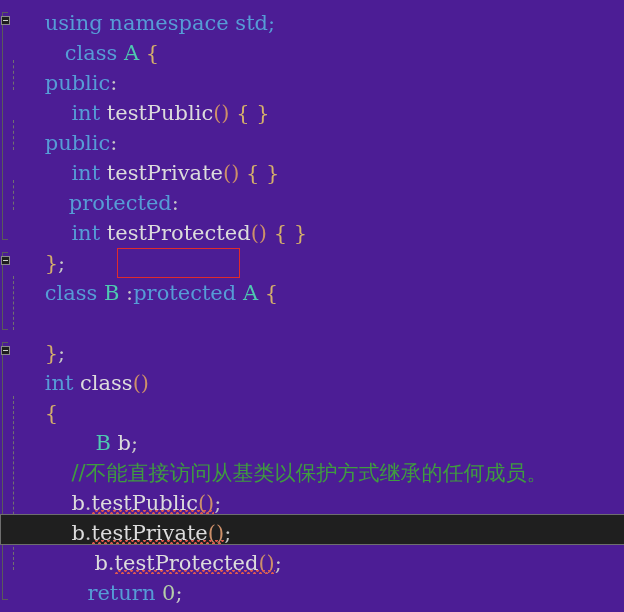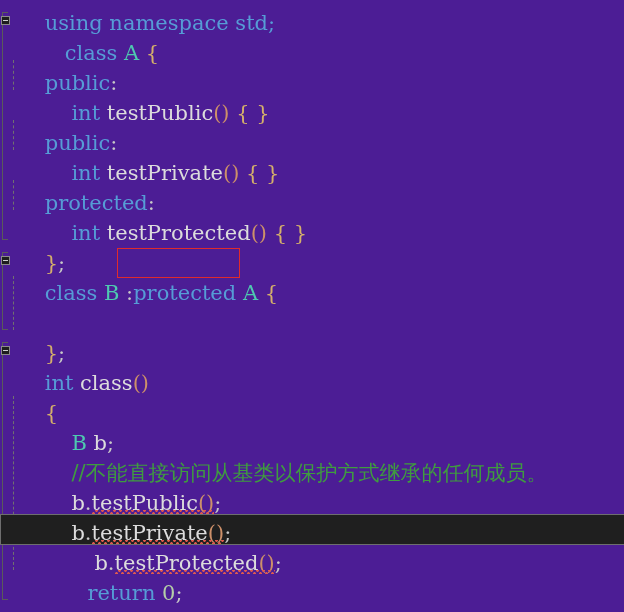--- a/index.html
+++ b/index.html
@@ -187,21 +187,21 @@
   </div>
 
   <div class="line" style="top:98px;">
     <span class="code-text"><span class="kw">public</span><span class="punct">:</span></span>
   </div>
 
   <div class="line" style="top:128px;">
     <span class="code-text">    <span class="kw">int</span> <span class="ident">testPrivate</span><span class="paren">()</span> <span class="brace">{ }</span></span>
   </div>
 
-  <div class="line" style="top:158px;">
+  <div class="line" style="top:158px;padding-left:24px;">
     <span class="code-text"><span class="kw">protected</span><span class="punct">:</span></span>
   </div>
 
   <div class="line" style="top:188px;">
     <span class="code-text">    <span class="kw">int</span> <span class="ident">testProtected</span><span class="paren">()</span> <span class="brace">{ }</span></span>
   </div>
 
   <div class="line" style="top:218px;">
     <span class="code-text"><span class="brace">}</span><span class="punct">;</span></span>
   </div>
@@ -217,21 +217,21 @@
   </div>
 
   <div class="line" style="top:338px;">
     <span class="code-text"><span class="kw">int</span> <span class="ident">class</span><span class="paren">()</span></span>
   </div>
 
   <div class="line" style="top:368px;">
     <span class="code-text"><span class="brace">{</span></span>
   </div>
 
-  <div class="line" style="top:398px;">
+  <div class="line" style="top:398px;padding-left:24px;">
     <span class="code-text">    <span class="type">B</span> <span class="ident">b</span><span class="punct">;</span></span>
   </div>
 
   <div class="line" style="top:428px;">
     <span class="code-text">    <span class="cmt">//不能直接访问从基类以保护方式继承的任何成员。</span></span>
   </div>
 
   <div class="line" style="top:458px;">
     <span class="code-text">    <span class="ident">b</span><span class="punct">.</span><span class="squiggle"><span class="ident">testPublic</span><span class="paren">()</span></span><span class="punct">;</span></span>
   </div>

